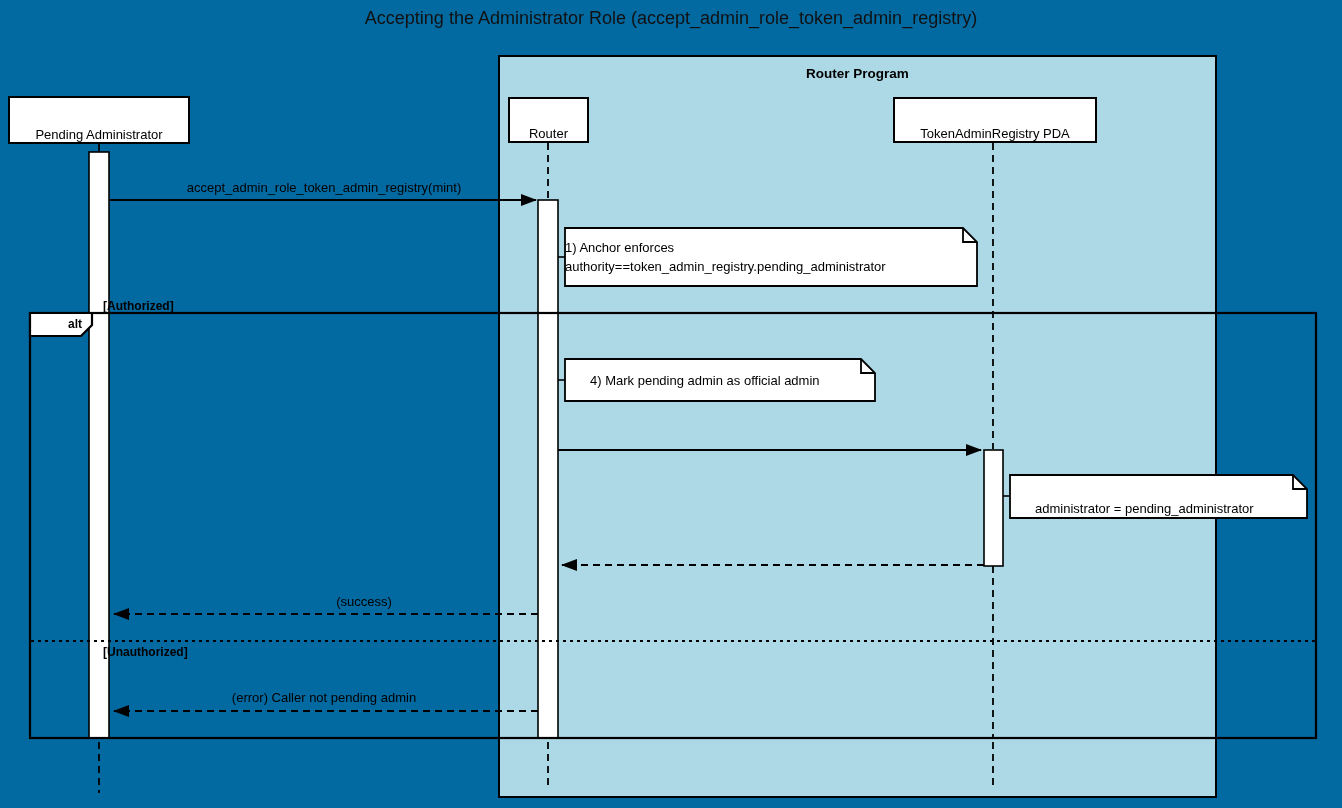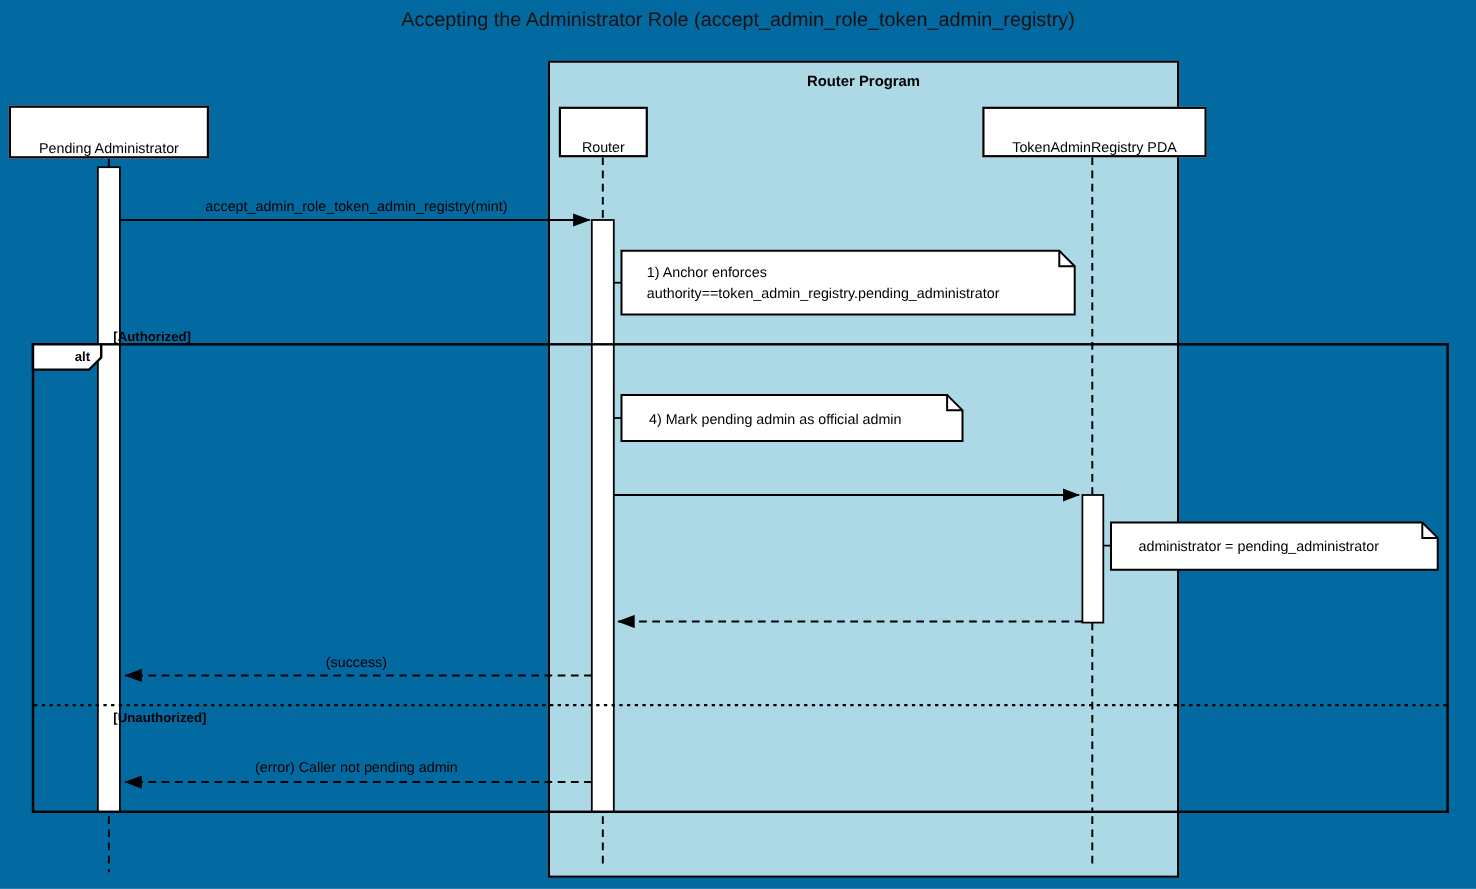--- a/index.html
+++ b/index.html
@@ -14,21 +14,21 @@
   }
   .abs { position: absolute; }
   .title {
     top: 8px; left: 0; width: 100%;
     text-align: center;
     font-size: 18px;
     color: #111;
     z-index: 4;
   }
   .container-box {
-    left: 498px; top: 55px; width: 574px; height: 743px;
+    left: 498px; top: 55px; width: 719px; height: 743px;
     background: #ADD8E6;
     border: 2px solid #000;
     z-index: 0;
     text-align: center;
     padding-top: 9px;
     font-weight: bold;
     font-size: 13.5px;
   }
   svg.layer { position: absolute; left: 0; top: 0; z-index: 2; }
   .participant {
@@ -44,42 +44,42 @@
   .p-r  { left: 508px; top: 97px; width: 81px;  height: 46px; }
   .p-t  { left: 893px; top: 97px; width: 204px; height: 46px; }
   .msg-label {
     left: 110px; width: 428px;
     text-align: center;
     font-size: 13px;
     z-index: 3;
     background: transparent;
   }
   .m-call    { top: 180px; }
-  .m-success { top: 594px; }
+  .m-success { top: 594px; margin-left: 40px; }
   .m-error   { top: 690px; }
   .guard {
     font-weight: bold;
     font-size: 12px;
     z-index: 3;
   }
   .g-alt  { left: 30px; top: 317px; width: 52px; text-align: right; }
   .g-auth { left: 103px; top: 299px; }
   .g-unauth { left: 103px; top: 645px; }
   .note-text {
     display: flex;
     flex-direction: column;
     justify-content: center;
     font-size: 13px;
     line-height: 19px;
     z-index: 3;
     white-space: nowrap;
   }
-  .n-1 { left: 565px; top: 228px; width: 493px; height: 58px; padding-left: 23px; }
+  .n-1 { left: 565px; top: 228px; width: 493px; height: 58px; }
   .n-2 { left: 565px; top: 359px; width: 310px; height: 42px; padding-left: 25px; }
-  .n-3 { left: 1010px; top: 475px; width: 297px; height: 43px; padding-left: 25px; }
+  .n-3 { left: 1010px; top: 475px; width: 297px; height: 43px; padding-left: 25px; justify-content: flex-end; }
 </style>
 </head>
 <body>
 
 <div class="canvas">
 
   <div class="abs title">Accepting the Administrator Role (accept_admin_role_token_admin_registry)</div>
 
   <div class="abs container-box">
     <span>Router Program</span>

